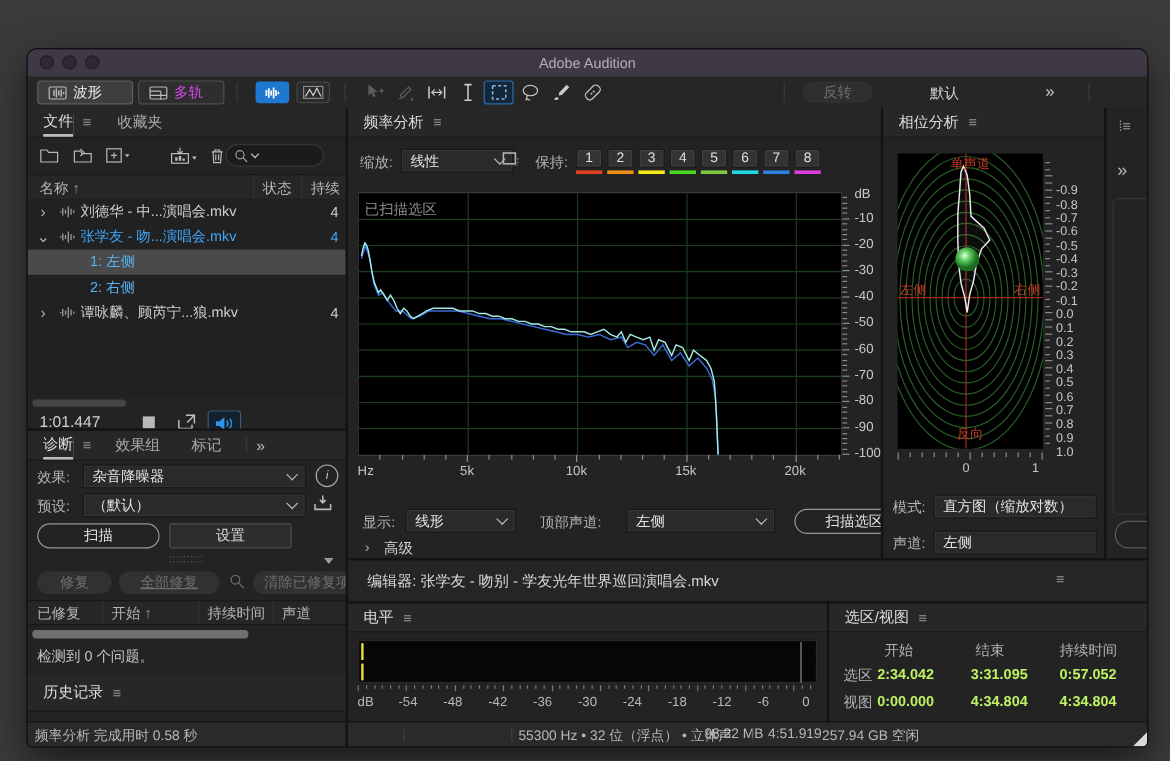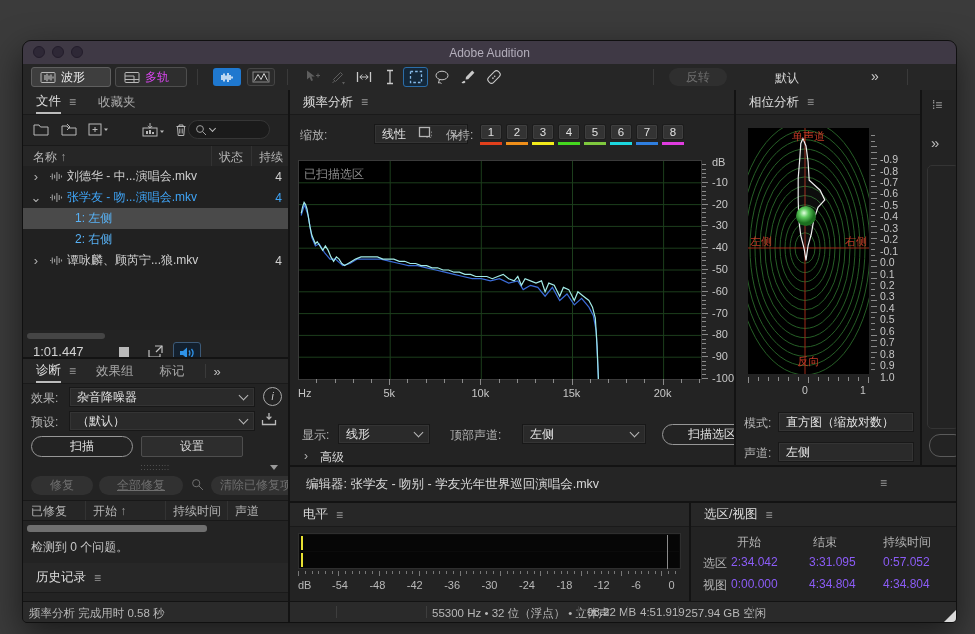--- a/index.html
+++ b/index.html
@@ -99,21 +99,21 @@
   .glabel{position:absolute;color:#c33b26;font-size:11px;}
   
   .meter{position:absolute;left:8px;top:30px;width:383px;height:36px;background:#0b0b0b;border:1px solid #2e2e2e;box-sizing:border-box;}
   .mrow{position:absolute;left:1px;right:1px;height:16px;background:#060606;}
   .mpeak{position:absolute;left:1px;width:2px;height:14px;top:1px;background:#e7e032;}
   .mdiv{position:absolute;left:368px;top:1px;width:1px;height:34px;background:#8a8a8a;}
   
   .selhead{position:absolute;color:#b3b3b3;}
   .selrow{position:absolute;left:0;right:0;height:22px;}
   .selrow .rl{position:absolute;left:12px;color:#b3b3b3;}
-  .selrow .rv{position:absolute;color:#8b5cf6;}
+  .selrow .rv{position:absolute;color:#bef264;font-weight:bold;}
   
   .statusbar{position:absolute;background:#2a2a2a;color:#b8b8b8;font-size:11.5px;overflow:hidden;}
   .ssep{position:absolute;top:4px;width:1px;height:12px;background:#3e3e3e;}
   .grip{position:absolute;right:0;bottom:0;width:0;height:0;border-style:solid;border-width:0 0 12px 12px;border-color:transparent transparent #d9d9d9 transparent;}
   svg{display:block;}
 </style>
 </head>
 <body>
 
 <div class="stage">
@@ -409,21 +409,21 @@
     <div class="statusbar" style="left:0;top:512px;width:265px;height:20px;">
       <span style="position:absolute;left:6px;top:4px;">频率分析 完成用时 0.58 秒</span>
     </div>
 
     <div class="panel" style="left:267px;top:0;width:444px;height:375px;">
       <div class="phead">
         <span class="ptitle">频率分析</span>
         <span class="hamb">≡</span>
       </div>
       <span class="flabel" style="left:10px;top:37px;">缩放:</span>
-      <div class="dd" style="left:44px;top:34px;width:94px;margin-left:40px;">
+      <div class="dd" style="left:44px;top:34px;width:94px;">
         <span>线性</span>
             <span class="chev"></span>
       </div>
       <span class="iconbtn" style="position:absolute;left:128px;top:36px;">
         <svg width="17" height="15" viewBox="0 0 17 15">
               <rect x="1.5" y="1.5" width="10" height="9" fill="none" stroke="#b5b5b5" stroke-width="1.3"></rect>
               <path d="M13.5 5.5v6h-6" fill="none" stroke="#777" stroke-dasharray="1.6 1.6"></path>
             </svg>
       </span>
       <span class="flabel" style="left:156px;top:37px;">保持:</span>

